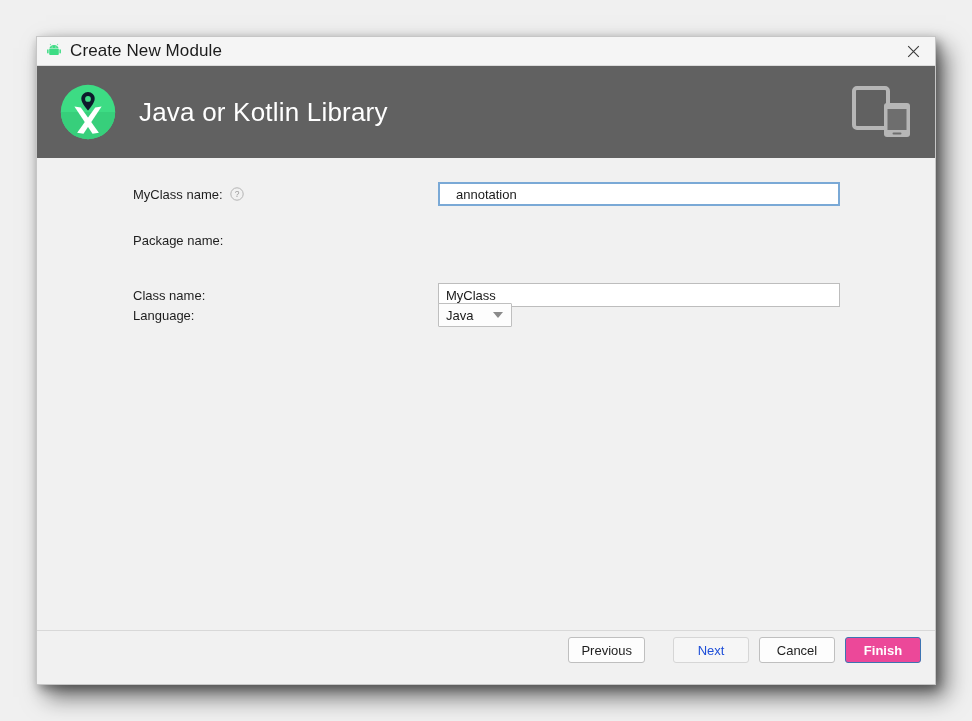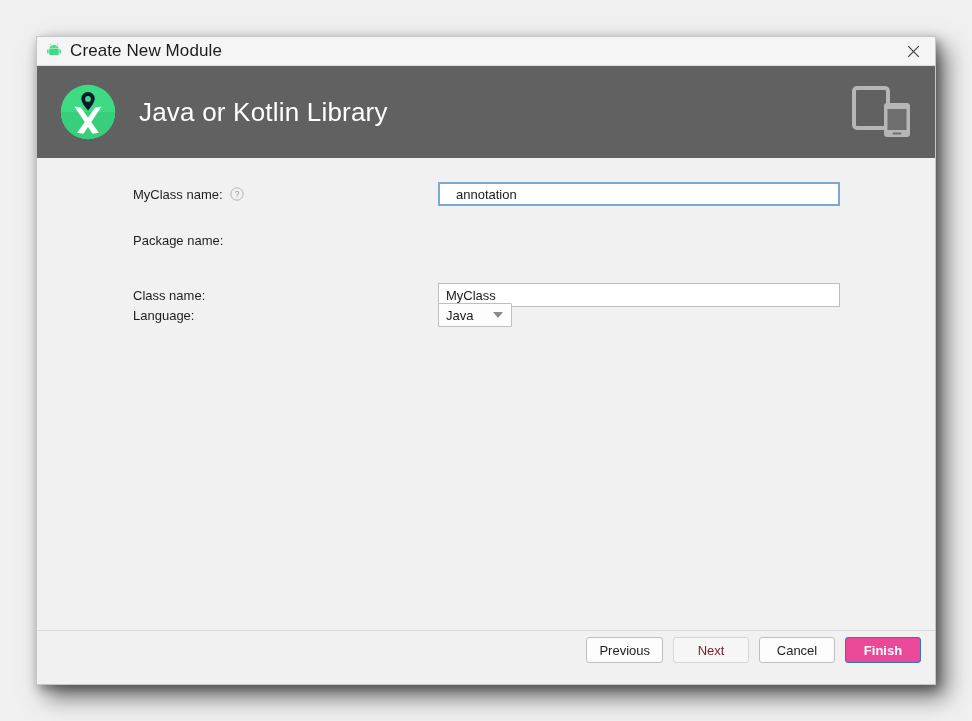--- a/index.html
+++ b/index.html
@@ -224,24 +224,25 @@
     height: 26px;
     min-width: 76px;
     padding: 0 12px;
     border-radius: 3px;
     cursor: pointer;
     background: #fdfdfd;
     border: 1px solid #bfbfbf;
     color: #1e1e1e;
   }
   button.footer-btn.disabled {
-    color: #7f1d1d;
+    color: #1d4ed8;
     border: 1px solid #d6d6d6;
     background: #f6f6f6;
     cursor: default;
+    margin-left: 18px;
   }
   button.footer-btn.primary {
     background: #ec4899;
     border: 1px solid #3d74b2;
     color: #ffffff;
     font-weight: bold;
   }
 </style>
 </head>
 <body>

